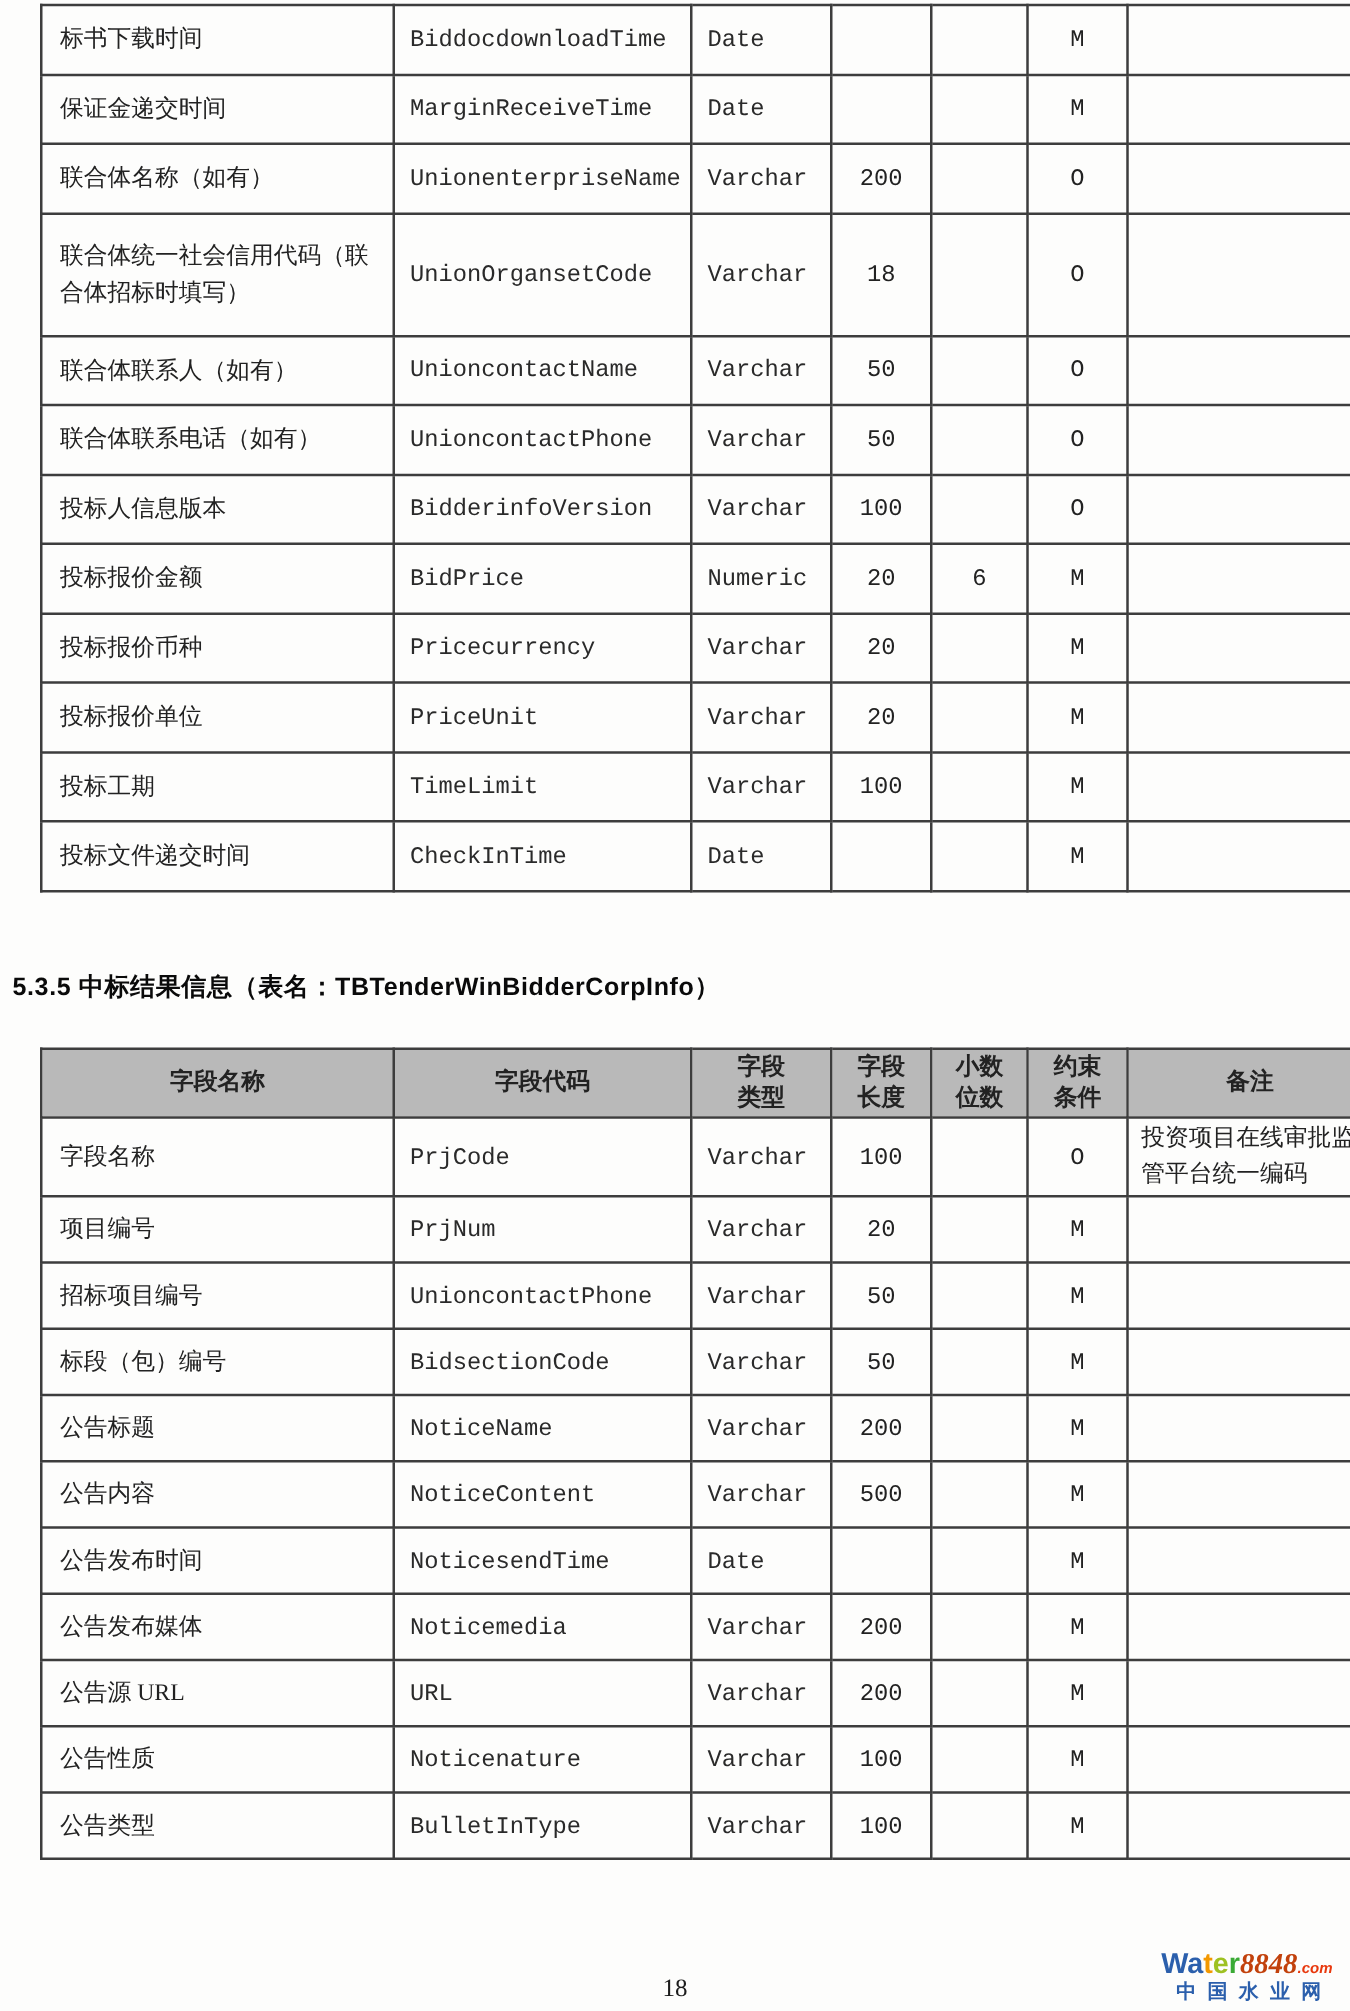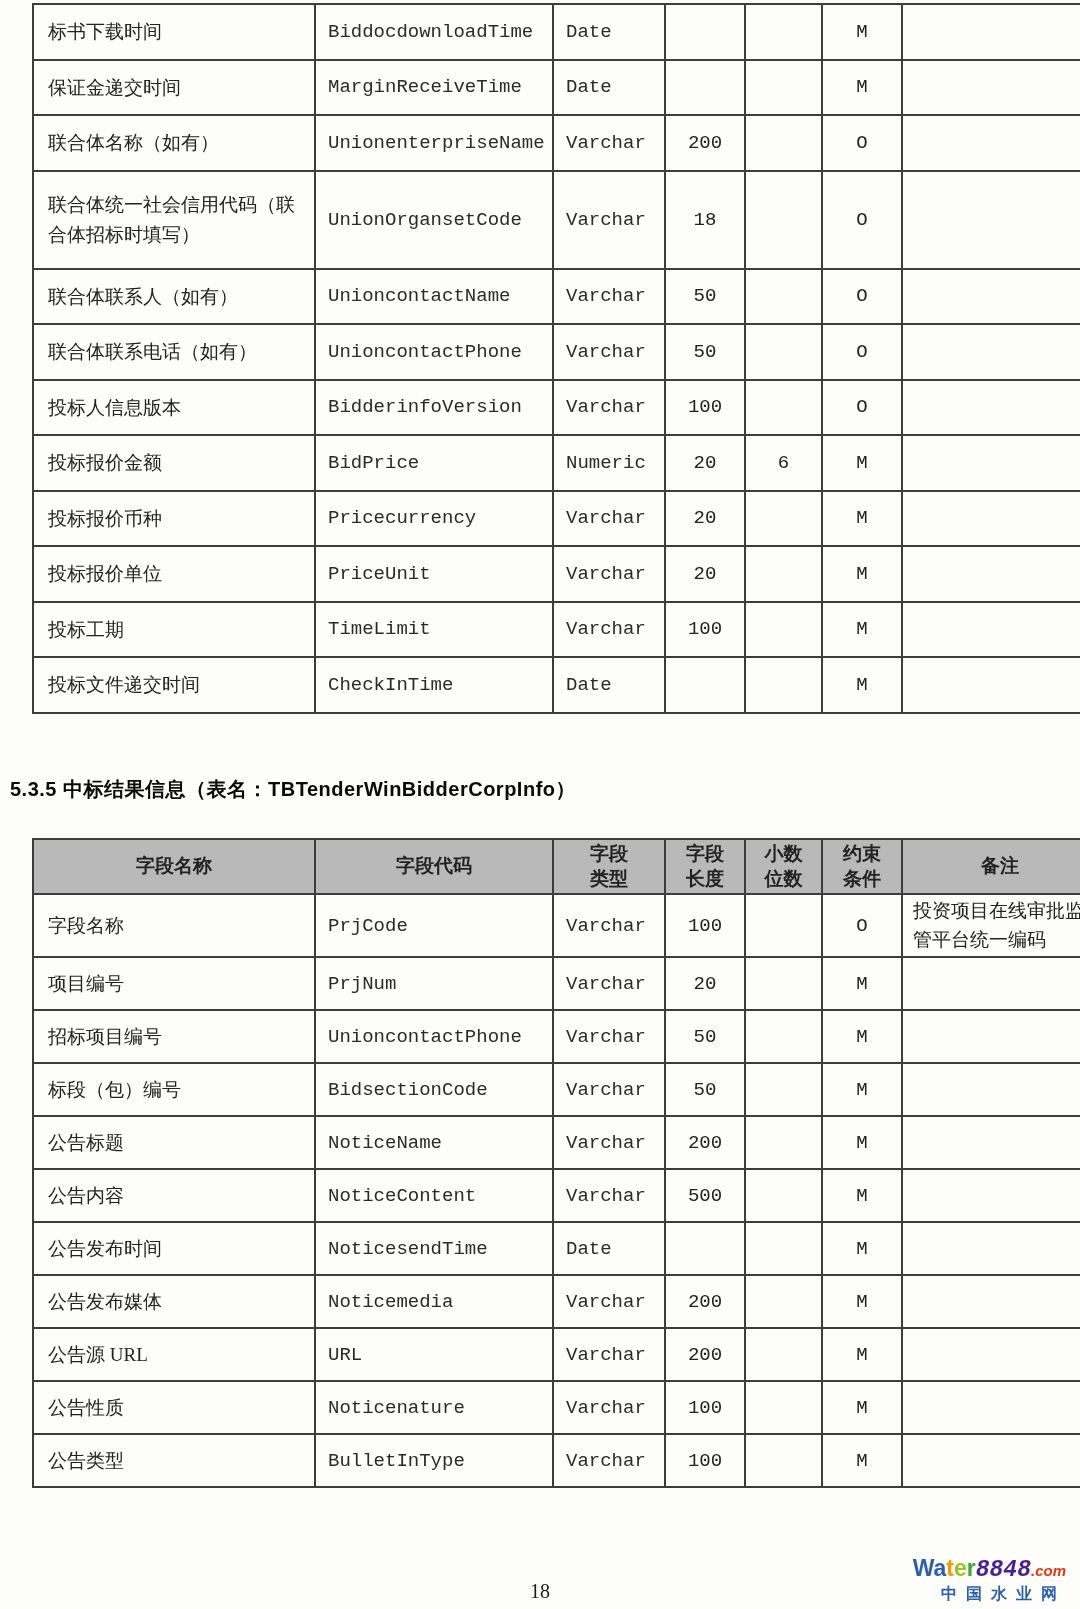--- a/index.html
+++ b/index.html
@@ -77,22 +77,22 @@
     right:14px; bottom:6px;
     text-align:right;
     font-family:"Liberation Sans","DejaVu Sans",sans-serif;
     line-height:1.1;
   }
   .logo-top { font-weight:bold; font-size:23px; white-space:nowrap; }
   .lg-w, .lg-a { color:#2b5fac; }
   .lg-t { color:#f39800; }
   .lg-e { color:#9ec122; }
   .lg-r { color:#3aaa35; }
-  .lg-num { color:#4c1d95; font-style:italic; font-family:Liberation Mono, monospace; }
-  .lg-com { color:#e8380d; font-size:15px; font-style:italic; }
+  .lg-num { color:#c2410c; font-style:italic; font-family:Liberation Serif, serif; }
+  .lg-com { color:#e8380d; font-size:12px; font-style:italic; }
   .logo-cn {
     color:#2b5fac;
     font-weight:bold;
     font-size:16px;
     letter-spacing:9px;
     margin-top:2px;
     white-space:nowrap;
   }
 </style>
 </head>

